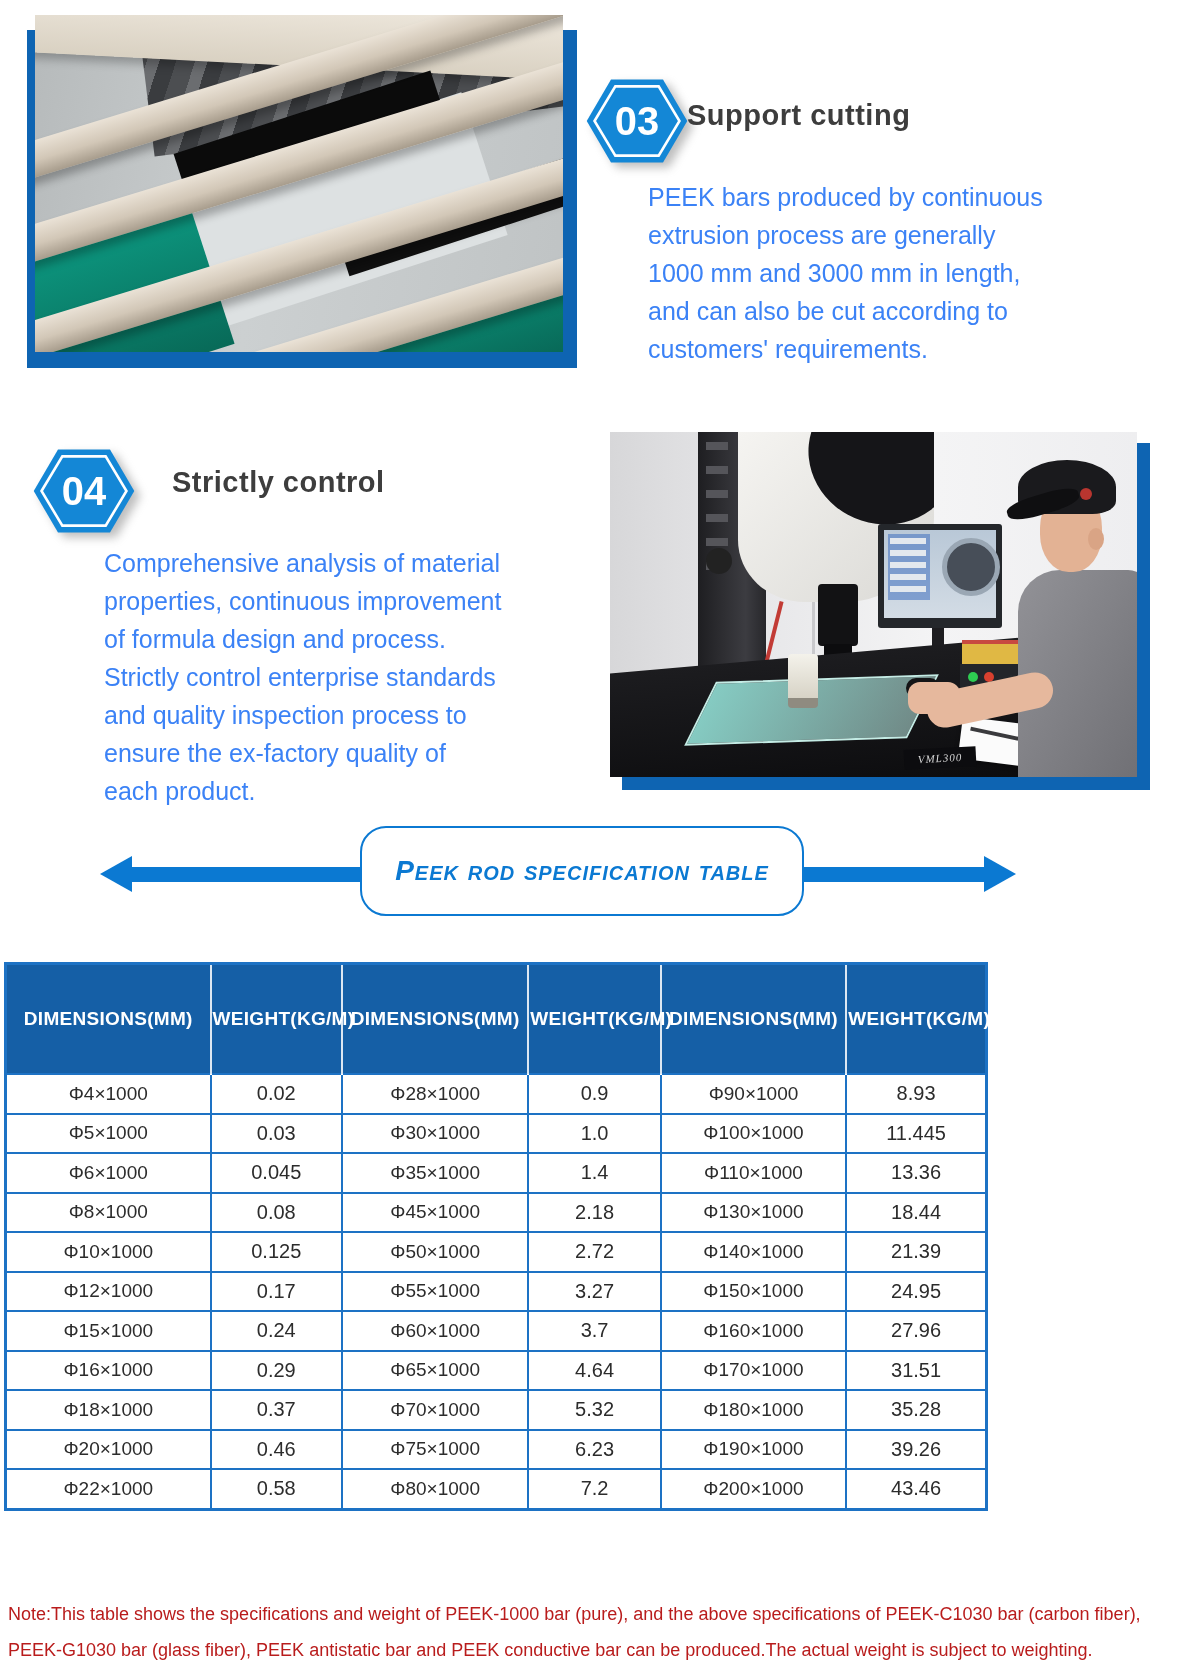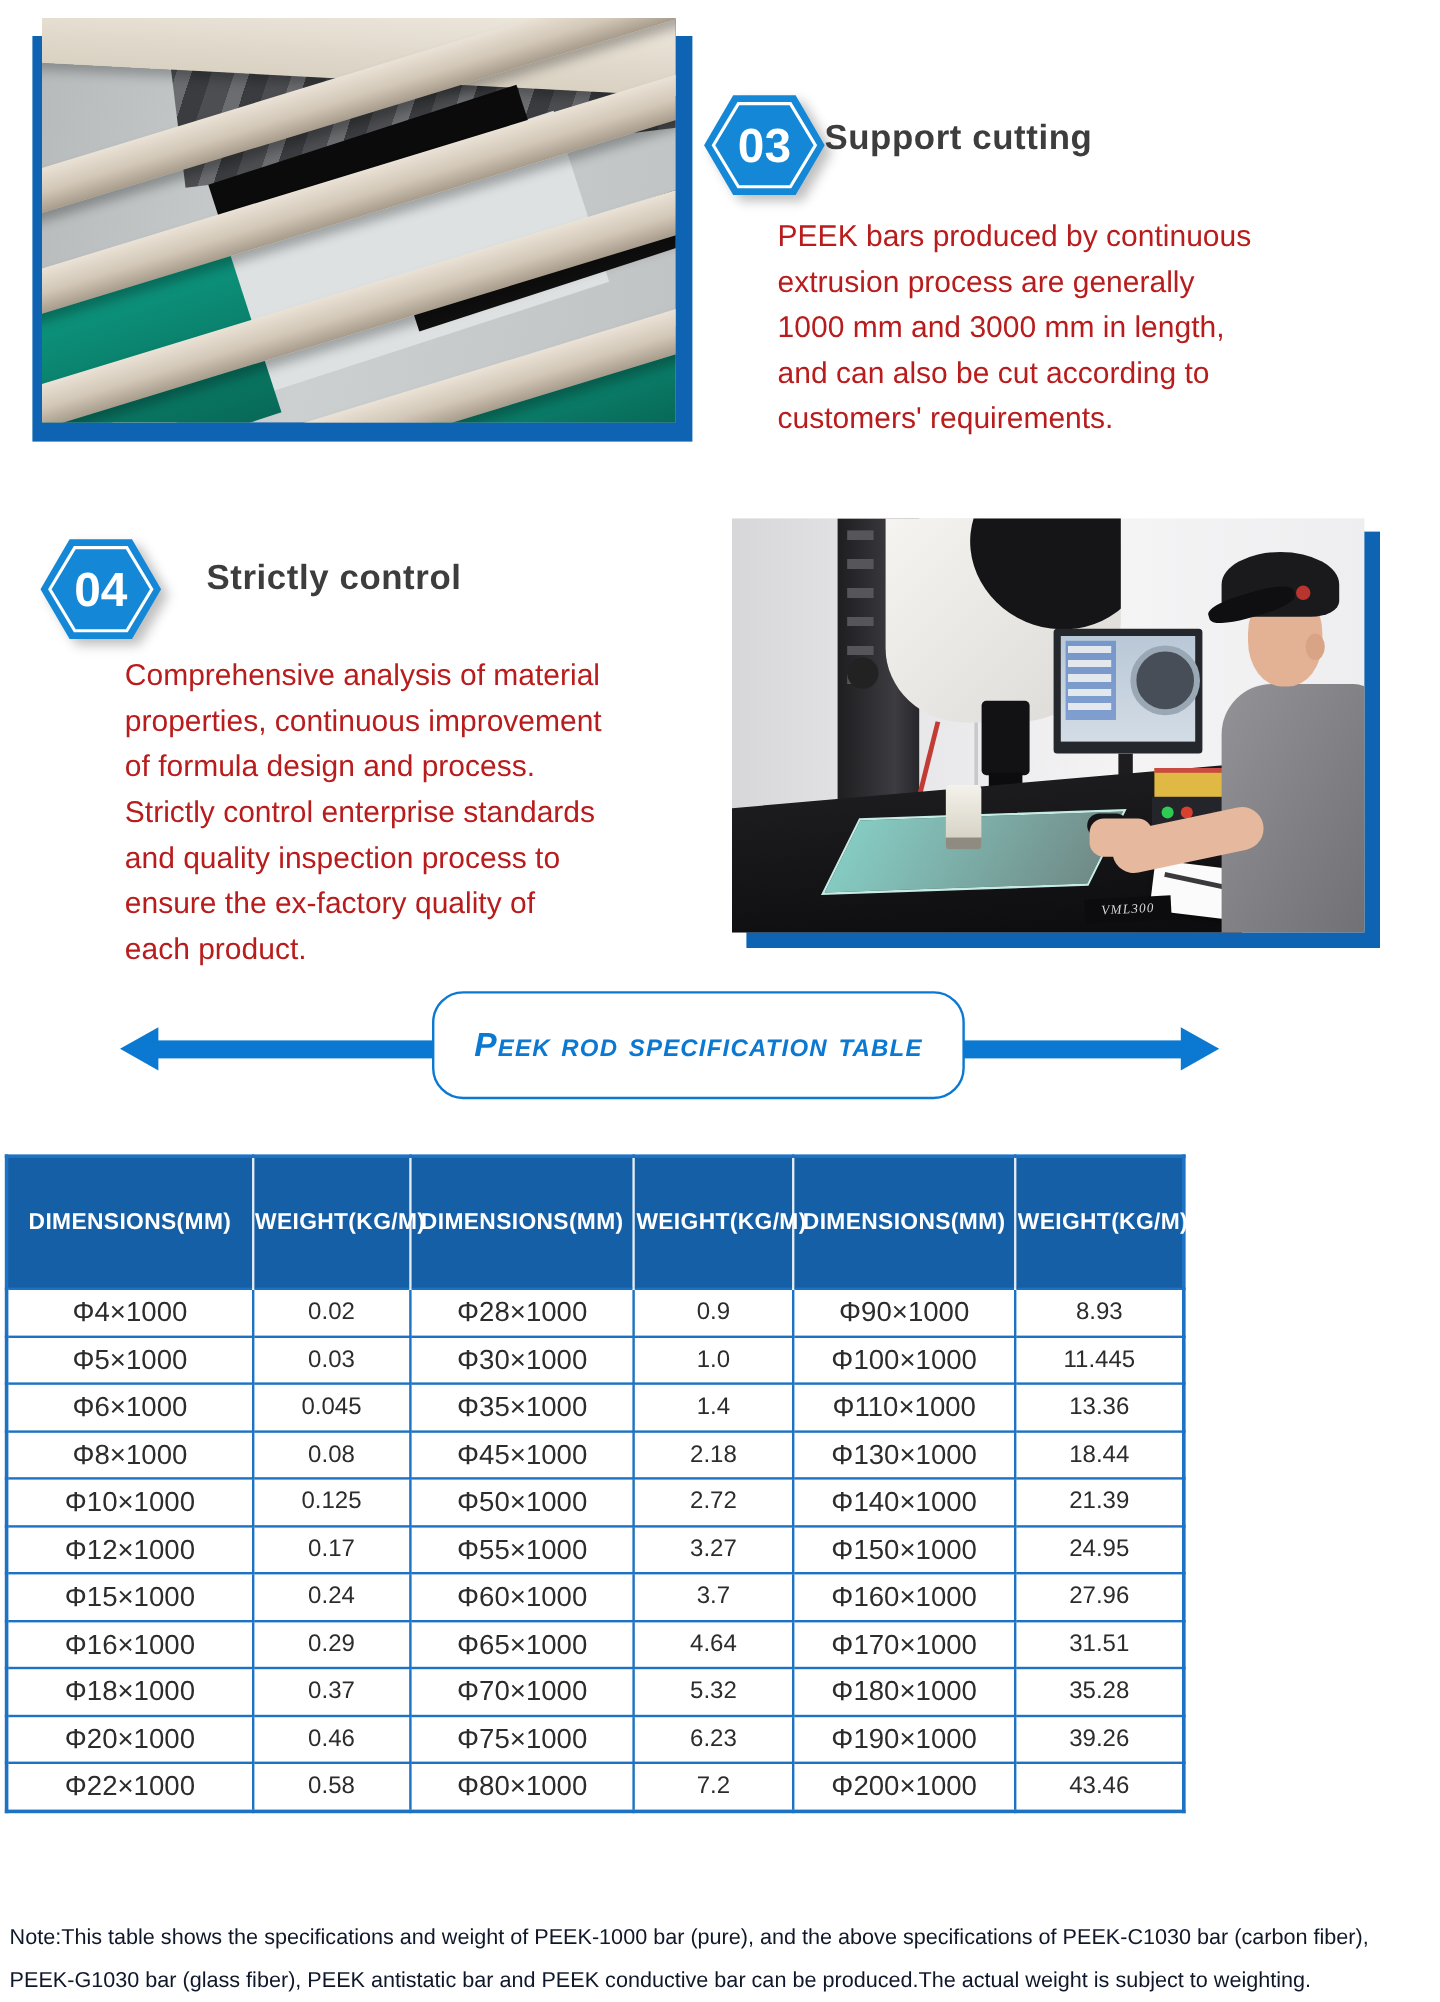--- a/index.html
+++ b/index.html
@@ -34,21 +34,21 @@
   .hex{position:absolute;filter:drop-shadow(6px 5px 5px rgba(110,110,110,.45));}
   .hex03{left:585px;top:74px;}
   .hex04{left:32px;top:444px;}
   .hex polygon.outer{fill:#1487d6;}
   .hex polygon.inner{fill:none;stroke:#ffffff;stroke-width:3;}
   .hex text{fill:#ffffff;font-family:"Liberation Sans",sans-serif;font-weight:bold;font-size:46px;}
 
   .sec-title{position:absolute;margin:0;font-size:29px;font-weight:bold;color:#3d3d3d;letter-spacing:.5px;}
   .t03{left:687px;top:99px;}
   .t04{left:172px;top:466px;}
-  .sec-body{position:absolute;margin:0;font-size:25px;line-height:38px;color:#b91c1c;white-space:pre-line;}
+  .sec-body{position:absolute;margin:0;font-size:25px;line-height:38px;color:#3b82f6;white-space:pre-line;}
   .b03{left:648px;top:178px;width:500px;}
   .b04{left:104px;top:544px;width:500px;}
 
   
   .photo2-wrap{position:absolute;left:610px;top:432px;width:527px;height:345px;}
   .photo2-frame{position:absolute;left:12px;top:11px;width:528px;height:347px;background:#0e64b2;}
   .photo2{position:absolute;left:0;top:0;width:527px;height:345px;overflow:hidden;
           background:linear-gradient(90deg,#d7d7d9 0%,#e8e8ea 30%,#f4f4f5 62%,#eeeef0 100%);}
   .p2-wallline{position:absolute;left:202px;top:0;width:3px;height:235px;background:#c9c9cc;}
   .p2-column{position:absolute;left:88px;top:0;width:68px;height:262px;
@@ -120,25 +120,25 @@
   .arrow-right .head{right:0;border-left:32px solid #0b79d2;}
   .arrow-right .shaft{left:0;right:28px;}
 
   
   table.spec{position:absolute;left:4px;top:962px;width:984px;border-collapse:collapse;table-layout:fixed;
              border:3px solid #1d72c4;}
   table.spec th{height:106px;background:#155fa6;color:#ffffff;font-size:19px;font-weight:bold;
                 border-left:2px solid rgba(255,255,255,.85);text-align:center;letter-spacing:.3px;}
   table.spec th:first-child{border-left:none;}
   table.spec td{height:35.5px;border:2px solid #1d72c4;text-align:center;color:#2c2c2c;background:#fff;}
-  table.spec td.dim{font-size:23px;}
+  table.spec td.dim{font-size:19px;}
   table.spec td.wt{font-size:20px;}
 
   .note{position:absolute;left:8px;top:1596px;width:1186px;margin:0;font-size:18px;line-height:36px;
-        color:#0f172a;white-space:pre-line;}
+        color:#b91c1c;white-space:pre-line;}
 </style>
 </head>
 <body>
 
 <div class="page">
 
   <div class="photo1-wrap">
     <div class="photo1-frame"></div>
     <div class="photo1">
       <div class="p1-roller"></div>

